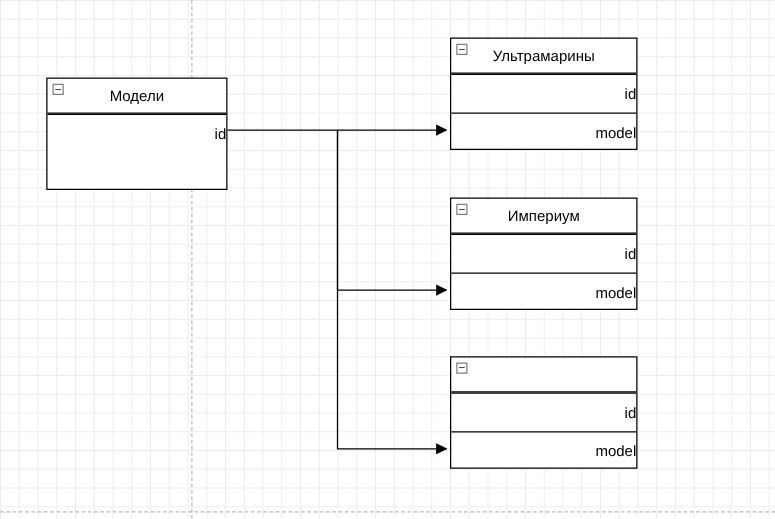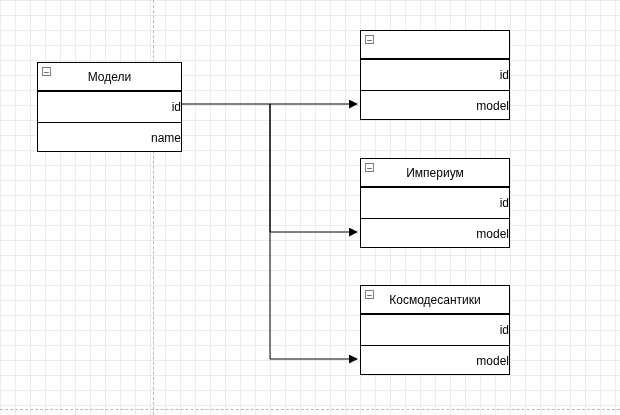--- a/index.html
+++ b/index.html
@@ -100,27 +100,25 @@
       <polyline points="270,104 270,359 357,359" fill="none" stroke="#000000" stroke-width="1" marker-end="url(#arrowhead)"></polyline>
     </svg>
 <div class="entity" style="left: 37px; top: 62px; width: 145px; height: 90px;">
       <div class="header" style="height: 28px;">
         <span class="collapse-box">−</span>
         <span class="title">Модели</span>
       </div>
       <div class="row" style="height: 31px;">
         <span>id</span>
       </div>
-      <div class="row" style="height: 31px;">
-        <span>name</span>
-      </div>
     </div>
     <div class="entity" style="left: 360px; top: 30px; width: 150px; height: 90px;">
       <div class="header" style="height: 28px;">
         <span class="collapse-box">−</span>
+        <span class="title">Ультрамарины</span>
       </div>
       <div class="row" style="height: 31px;">
         <span>id</span>
       </div>
       <div class="row" style="height: 31px;">
         <span>model</span>
       </div>
     </div>
     <div class="entity" style="left: 360px; top: 158px; width: 150px; height: 90px;">
       <div class="header" style="height: 28px;">
@@ -130,21 +128,20 @@
       <div class="row" style="height: 31px;">
         <span>id</span>
       </div>
       <div class="row" style="height: 31px;">
         <span>model</span>
       </div>
     </div>
     <div class="entity" style="left: 360px; top: 285px; width: 150px; height: 90px;">
       <div class="header" style="height: 28px;">
         <span class="collapse-box">−</span>
-        <span class="title">Космодесантики</span>
       </div>
       <div class="row" style="height: 31px;">
         <span>id</span>
       </div>
       <div class="row" style="height: 31px;">
         <span>model</span>
       </div>
     </div>
   </div>
 

